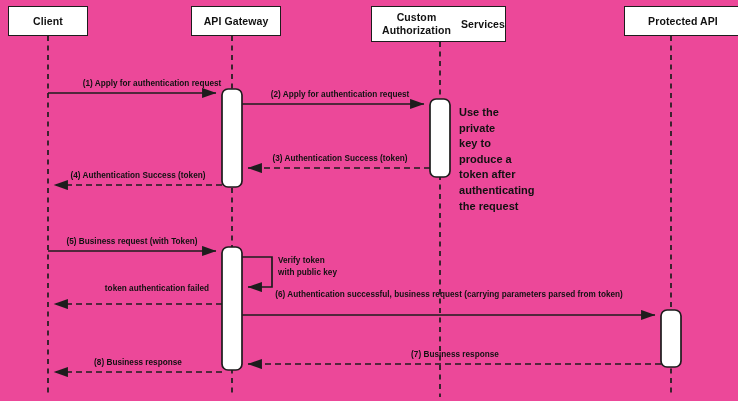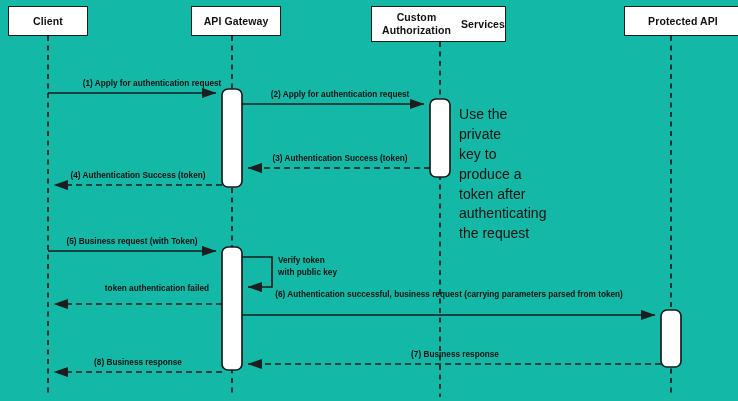--- a/index.html
+++ b/index.html
@@ -4,21 +4,21 @@
 <style>
   html, body {
     margin: 0;
     padding: 0;
     background: #ffffff;
   }
   #diagram {
     position: relative;
     width: 738px;
     height: 401px;
-    background: #14b8a6;
+    background: #ec4899;
     font-family: "Liberation Sans", sans-serif;
     overflow: hidden;
   }
   #svg-layer {
     position: absolute;
     left: 0;
     top: 0;
   }
   .actor-box {
     position: absolute;
@@ -41,22 +41,22 @@
     font-weight: bold;
     color: #111111;
     white-space: nowrap;
     letter-spacing: 0.02px;
   }
   .msg-label.center {
     transform: translateX(-50%);
   }
   .note-text {
     position: absolute;
-    font-size: 14px;
-    font-weight: normal;
+    font-size: 11px;
+    font-weight: bold;
     color: #111111;
     line-height: 1.42;
     letter-spacing: 0.02px;
   }
 </style>
 </head>
 <body>
 
 <div id="diagram">
 

